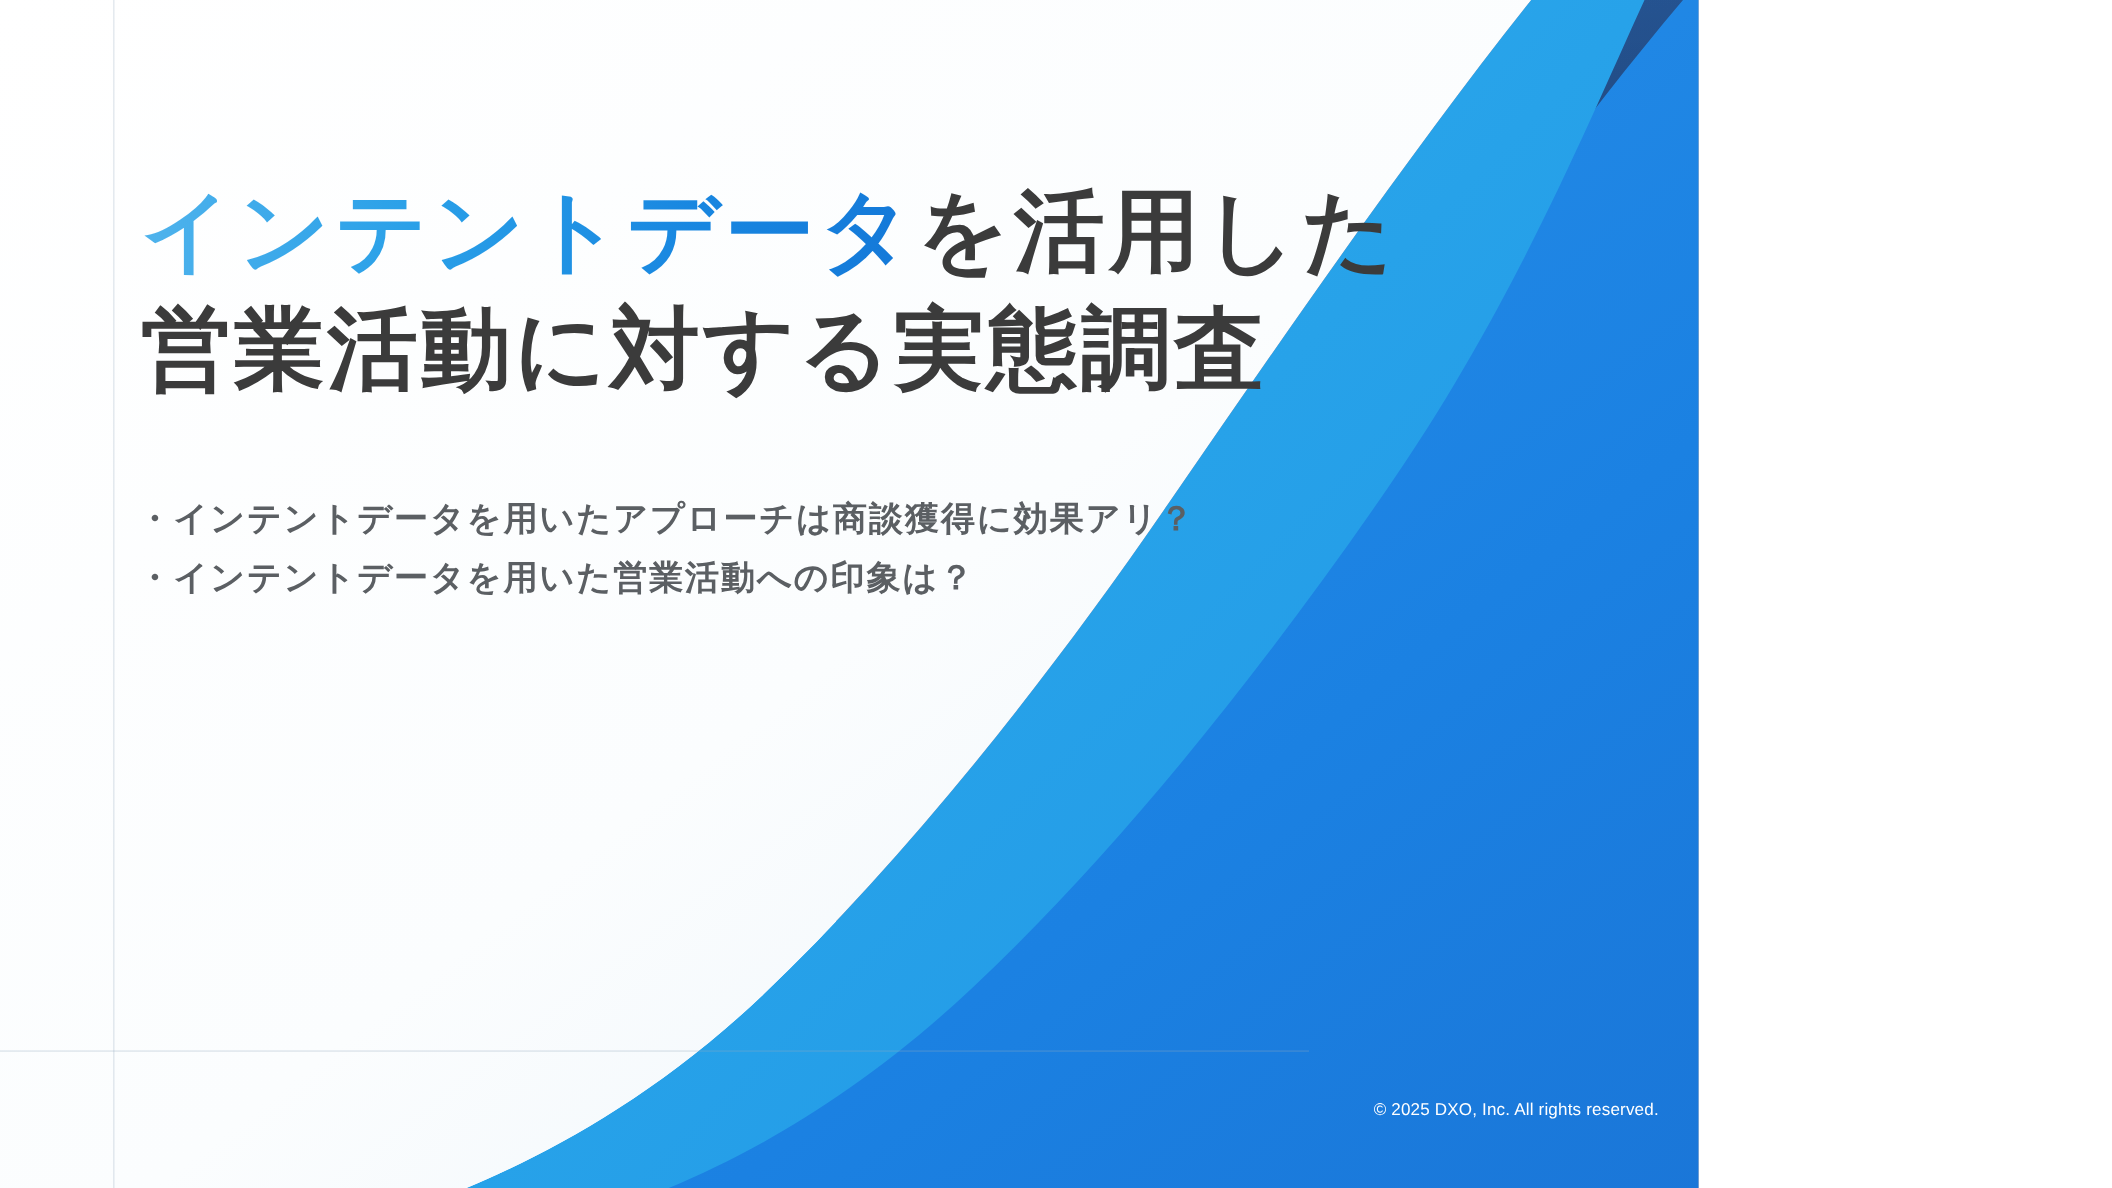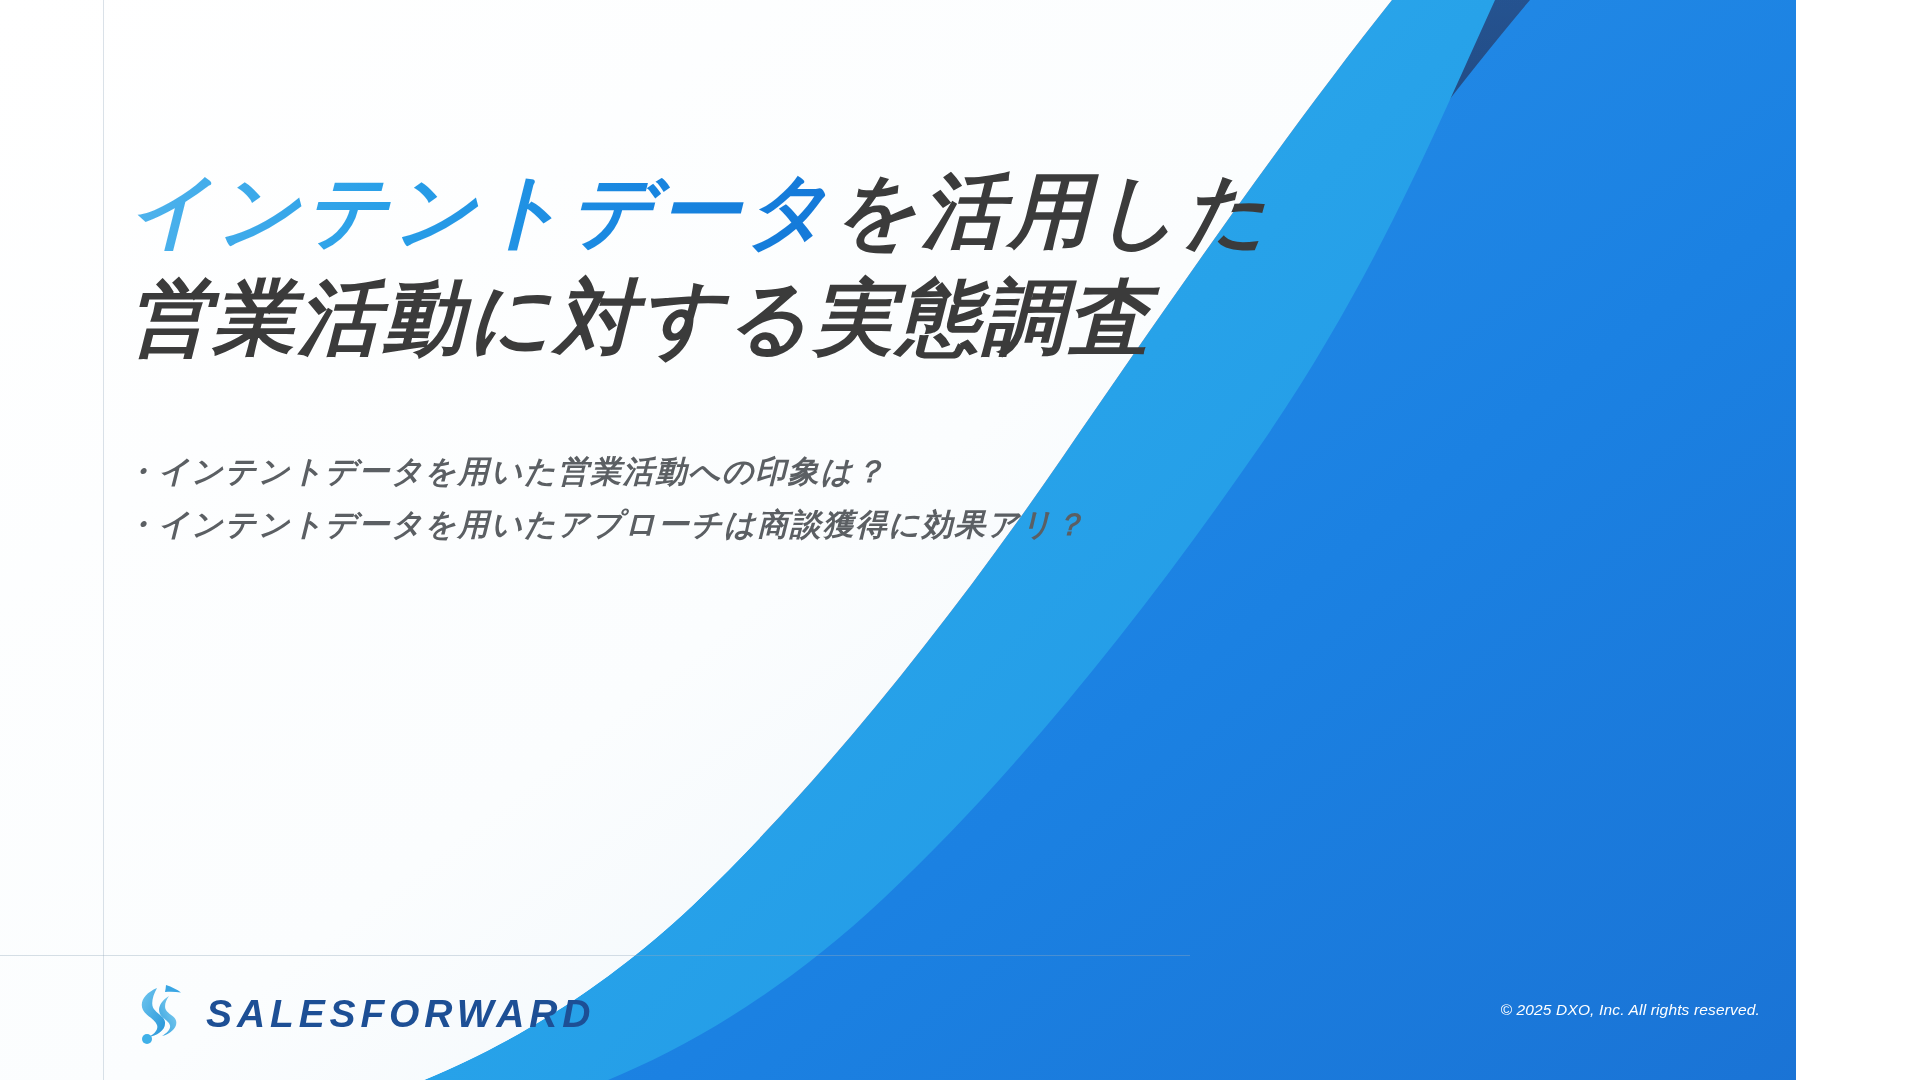--- a/index.html
+++ b/index.html
@@ -3,23 +3,22 @@
 <meta charset="utf-8">
 <style>
   html,body{margin:0;padding:0;}
   body{
     width:1920px;height:1080px;overflow:hidden;
     font-family:"Liberation Sans","DejaVu Sans",sans-serif;
     background:#ffffff;
   }
 
   .slide{
-    position:relative;width:1796px;height:1080px;overflow:hidden;
+    position:relative;width:1544px;height:1080px;overflow:hidden;
     background:#ffffff;
-    font-style:italic;
   }
 
   
   .photo-panel{
     position:absolute;left:760px;top:0;width:1160px;height:1080px;
     background:
       radial-gradient(circle at 78% 72%, rgba(255,255,255,.16) 0 9%, rgba(255,255,255,0) 34%),
       radial-gradient(circle at 56% 88%, rgba(255,255,255,.13) 0 7%, rgba(255,255,255,0) 30%),
       radial-gradient(circle at 92% 52%, rgba(255,255,255,.10) 0 12%, rgba(255,255,255,0) 40%),
       radial-gradient(circle at 64% 36%, rgba(0,0,0,.18) 0 14%, rgba(0,0,0,0) 46%),
@@ -138,42 +137,20 @@
 
   <div class="left-rule"></div>
   <div class="footer-rule"></div>
 
   <h1 class="title">
     <span class="accent">インテントデータ</span><span>を活用した</span>
     <span class="l2">営業活動に対する実態調査</span>
   </h1>
 
   <div class="bullets">
+    <div>・インテントデータを用いたアプローチは商談獲得に効果アリ？</div>
     <div>・インテントデータを用いた営業活動への印象は？</div>
-    <div>・インテントデータを用いたアプローチは商談獲得に効果アリ？</div>
   </div>
 
-  <div class="logo">
-    <svg class="logo-mark" viewBox="0 0 54 62">
-      <defs>
-        <linearGradient id="lg1" x1="0" y1="0" x2="1" y2="1">
-          <stop offset="0%" stop-color="#6fc6ef"></stop>
-          <stop offset="100%" stop-color="#2594d8"></stop>
-        </linearGradient>
-        <linearGradient id="lg2" x1="1" y1="0" x2="0" y2="1">
-          <stop offset="0%" stop-color="#8ad3f2"></stop>
-          <stop offset="100%" stop-color="#2f9ede"></stop>
-        </linearGradient>
-      </defs>
-      <path d="M24,6 C12,11 6,20 10,28 C13,34 22,37 24,43 C25.5,47 22,52 15,55
-               C24,54 33,48 32,40 C31.4,34 22.5,31 20,25.5 C18,21 20,13 24,6 Z" fill="url(#lg1)"></path>
-      <path d="M36,14 C28,19 24,26 27,32 C29.4,36.6 36,38.8 37,43.5
-               C37.8,47 34,51 29,54 C38,52 45,45 43,38.5 C41.5,33.6 34,31.5 32.5,27
-               C31.2,23 33,18 36,14 Z" fill="url(#lg2)"></path>
-      <path d="M33,3 C39,5 44,7.5 48,10.5 C42.5,9.6 37,9.4 32,10 C32.6,7.6 32.8,5.2 33,3 Z" fill="#3aa6e4"></path>
-      <circle cx="14" cy="57" r="5" fill="#3fb0e8"></circle>
-    </svg>
-    <span class="logo-word">SALESFORWARD</span>
-  </div>
 
   <div class="copyright">© 2025 DXO, Inc. All rights reserved.</div>
 
 </div>
 
 </body></html>

